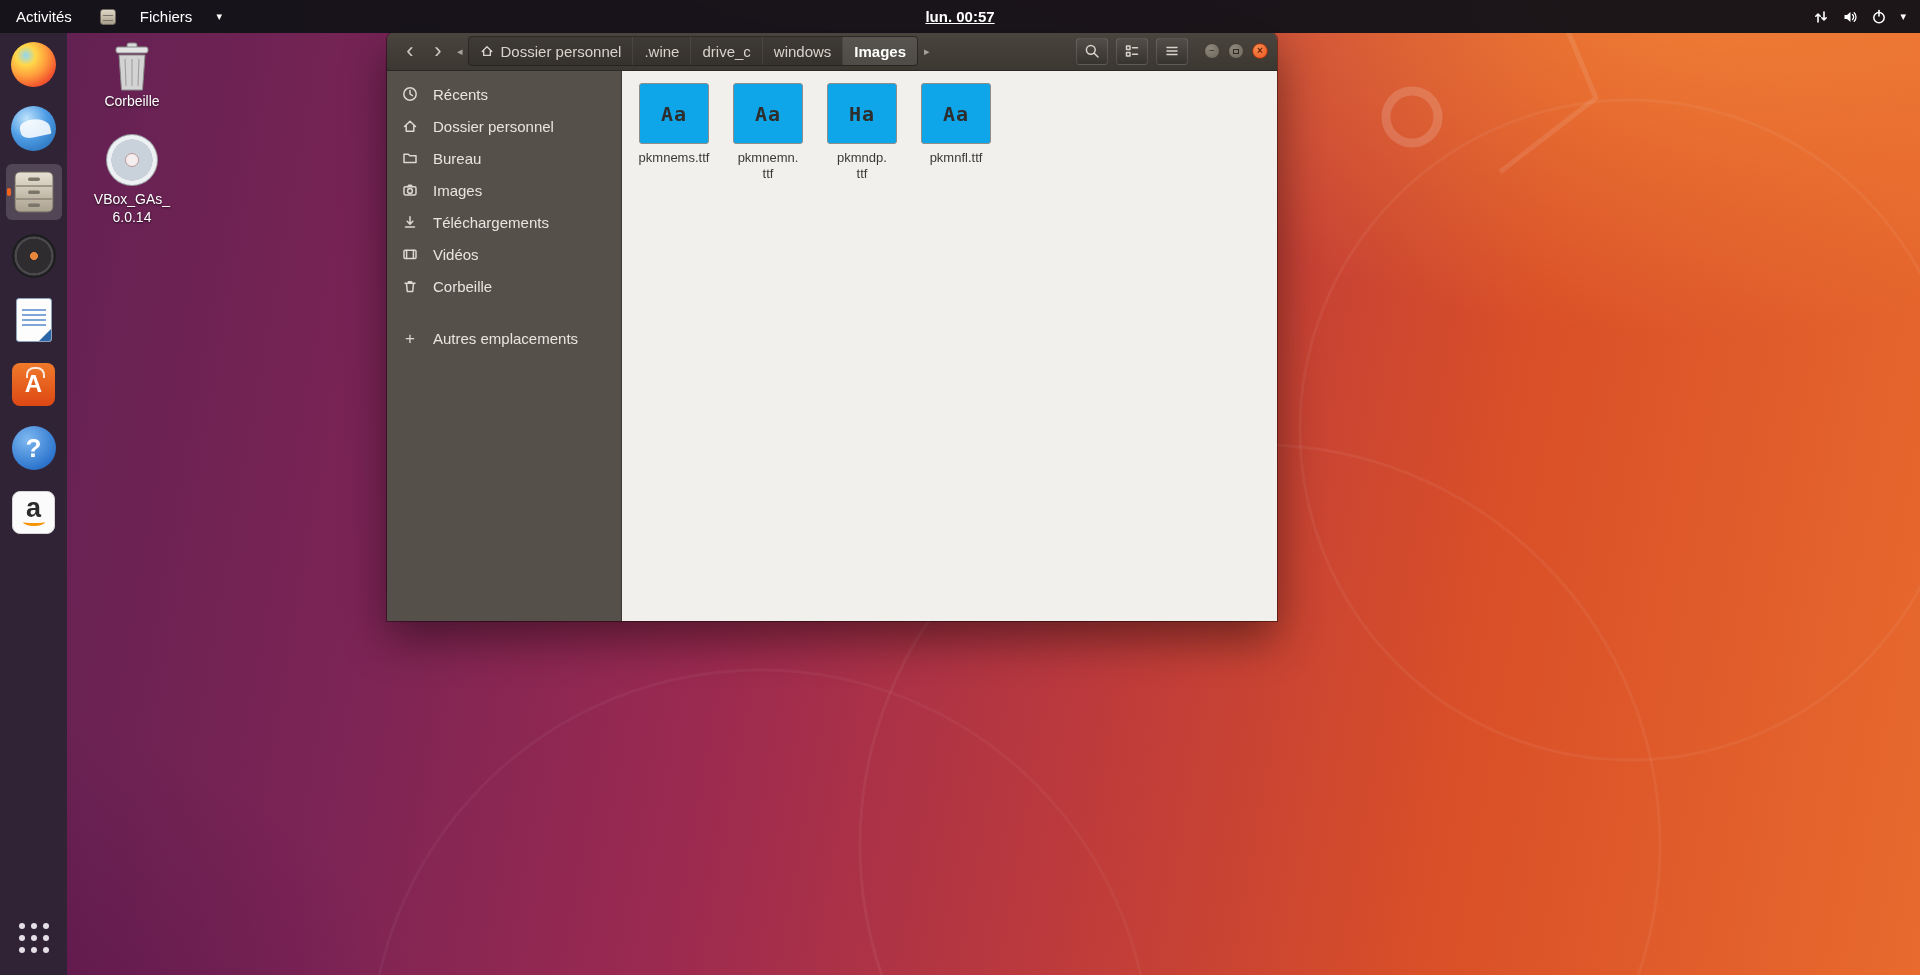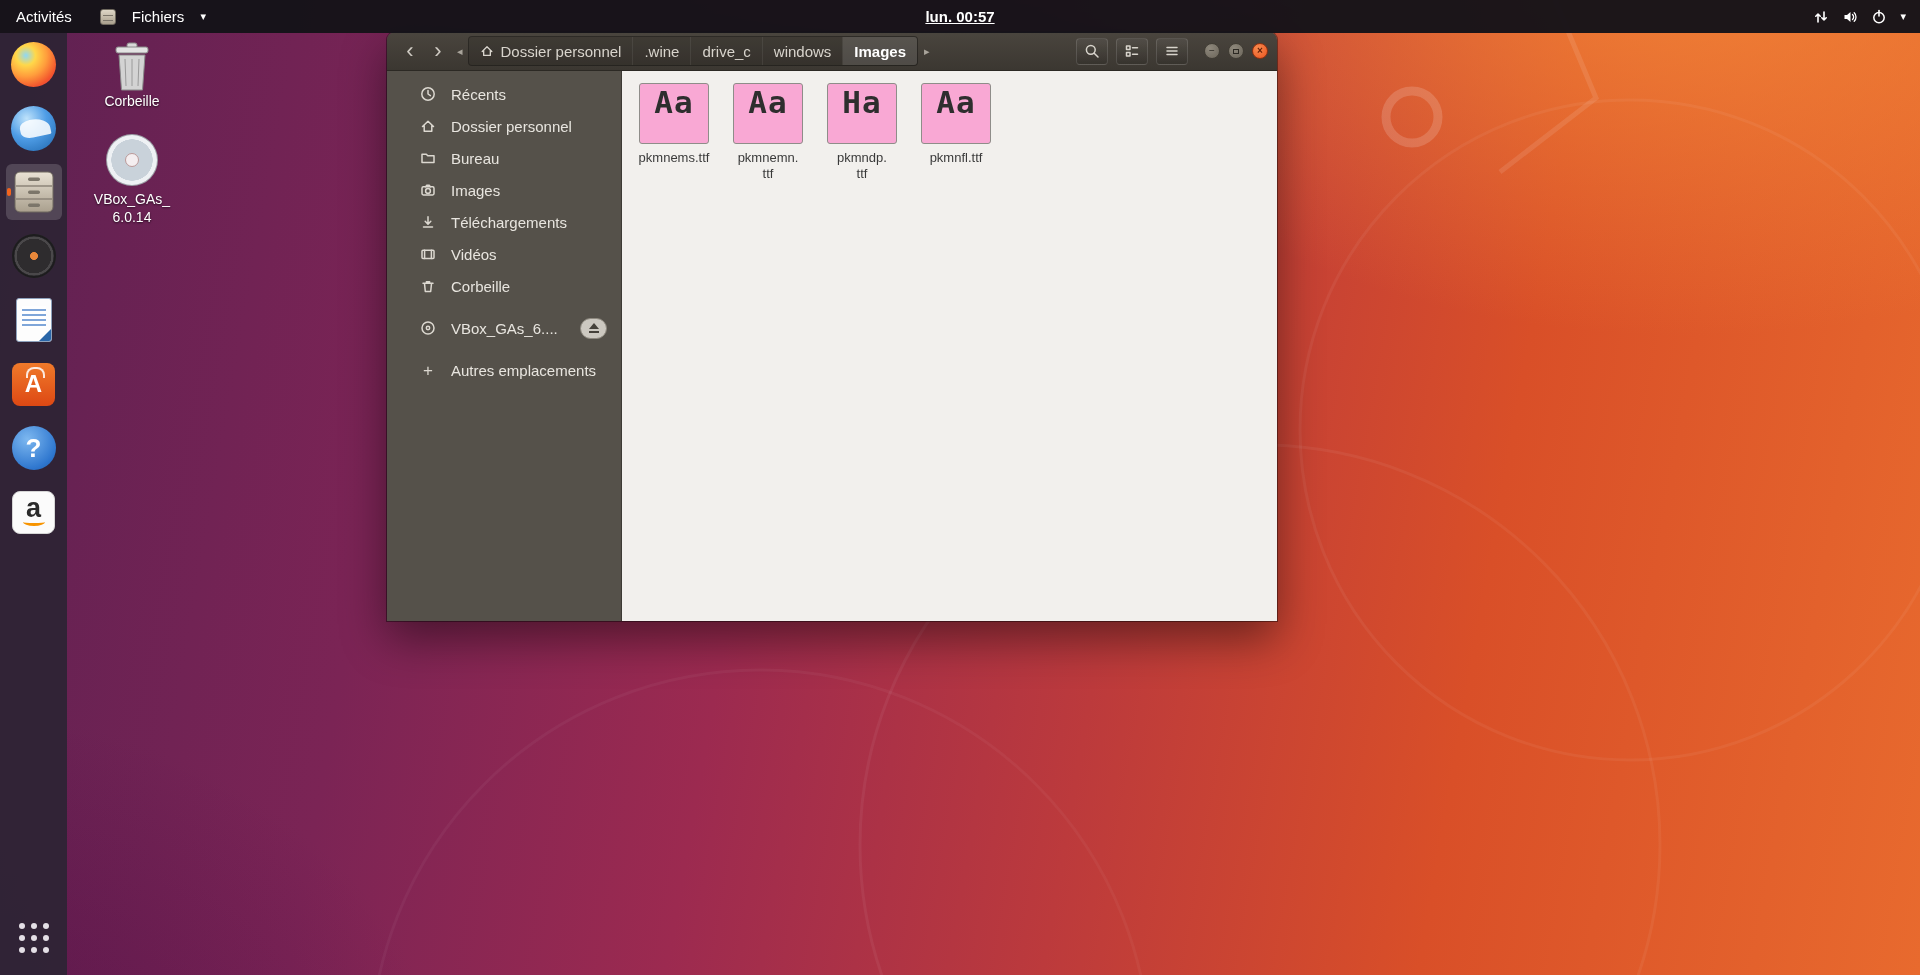--- a/index.html
+++ b/index.html
@@ -15,21 +15,21 @@
   
   .wall-art { position:absolute; inset:0; z-index:0; }
 
   
   .topbar {
     position:absolute; top:0; left:0; right:0; height:33px; z-index:50;
     background:rgba(21,19,25,.97); color:#fff; display:flex; align-items:center;
     font-size:15px;
   }
   .tb-item { height:100%; display:flex; align-items:center; padding:0 16px; cursor:default; }
-  .tb-appmenu { gap:16px; padding:0 12px; }
+  .tb-appmenu { gap:24px; padding:0 12px; }
   .mini-cab { width:16px; height:16px; border-radius:3px; background:linear-gradient(#ded6c6,#a99f8d);
     border:1px solid #6f695e; position:relative; }
   .mini-cab::before, .mini-cab::after { content:""; position:absolute; left:2px; right:2px; height:1px; background:#7c756a; }
   .mini-cab::before{ top:5px; } .mini-cab::after{ top:10px; }
   .tb-clock { position:absolute; left:50%; top:0; transform:translateX(-50%); height:100%;
     display:flex; align-items:center; font-weight:bold; padding:0 12px;text-decoration:underline; }
   .tb-status { margin-left:auto; display:flex; align-items:center; gap:13px; padding:0 14px; height:100%; }
   .tb-status svg { display:block; }
   .tb-caret { font-size:11px; color:#fff; }
 
@@ -108,37 +108,37 @@
   .winctl { display:flex; align-items:center; gap:8px; margin-left:8px; }
   .ctl { width:16px; height:16px; border-radius:50%; display:flex; align-items:center; justify-content:center;
     font-size:10px; line-height:1; }
   .ctl.gray { background:radial-gradient(circle at 35% 30%, #8e887c, #6b655a); border:1px solid #413d35; color:#2c2923; }
   .ctl.close { background:radial-gradient(circle at 35% 30%, #f98b4e, #e95420); border:1px solid #8f3111; color:#5e1d07; font-weight:bold; }
   .ctl .sq { width:6px; height:5px; border:1px solid #2c2923; display:block; }
 
   .win-body { flex:1; display:flex; min-height:0; }
   .sidebar { width:235px; flex:0 0 235px; background:#55514a; border-right:1px solid #3d3a34;
     color:#e8e5df; font-size:15px; padding-top:7px; display:flex; flex-direction:column; }
-  .side-row { height:32px; display:flex; align-items:center; gap:14px; padding:0 14px;margin-left:18px; }
+  .side-row { height:32px; display:flex; align-items:center; gap:14px; padding:0 14px; }
   .side-ic { width:18px; display:flex; justify-content:center; }
   .side-ic svg { display:block; }
   .side-label { flex:1; white-space:nowrap; overflow:hidden; text-overflow:ellipsis; }
   .side-gap { height:10px; }
   .eject-btn { width:27px; height:21px; border-radius:11px; background:#ccc8c0; border:1px solid #8e897f;
     display:flex; flex-direction:column; align-items:center; justify-content:center; gap:2px; }
   .eject-btn .tri { width:0; height:0; border-left:5px solid transparent; border-right:5px solid transparent; border-bottom:6px solid #45413a; }
   .eject-btn .bar { width:10px; height:2px; background:#45413a; }
   .plus-glyph { font-size:17px; color:#dcd8d0; line-height:1; }
 
   .content { flex:1; background:#f2f0ed; position:relative; }
   .files-row { display:flex; align-items:flex-start; gap:10px; padding:12px 0 0 10px; }
   .file-item { width:84px; display:flex; flex-direction:column; align-items:center; gap:6px; }
-  .thumb { width:70px; height:61px; background:#f9a8d4; border:1px solid #8f8d89; border-radius:3px;
-    display:flex; justify-content:center;
-    font-family:"DejaVu Sans Mono", monospace; font-weight:bold; font-size:31px; color:#2e2e2e; letter-spacing:1px; }
+  .thumb { width:70px; height:61px; background:#0ea5e9; border:1px solid #8f8d89; border-radius:3px;
+    display:flex; align-items:center; justify-content:center;
+    font-family:"DejaVu Sans Mono", monospace; font-weight:bold; font-size:20px; color:#2e2e2e; letter-spacing:1px; }
   .fname { font-size:13px; color:#3a3a3a; text-align:center; line-height:1.25; }
   .fname span { display:block; }
 
   .icstroke { stroke:#dcd8d0; stroke-width:1.5; fill:none; stroke-linecap:round; stroke-linejoin:round; }
   .hbstroke { stroke:#d8d4cc; stroke-width:1.5; fill:none; stroke-linecap:round; stroke-linejoin:round; }
 </style>
 </head>
 <body>
 
 <svg class="wall-art" width="1920" height="975">
@@ -379,33 +379,20 @@
       </div>
       <div class="side-row">
         <span class="side-ic">
           <svg width="16" height="16" viewBox="0 0 16 16">
               <path class="icstroke" d="M4.5 5.5 L5.3 13.5 H10.7 L11.5 5.5 M3 5.3 H13 M6.4 5.3 V3.8 H9.6 V5.3"></path>
             </svg>
         </span>
         <span class="side-label">Corbeille</span>
       </div>
       <div class="side-gap"></div>
-      <div class="side-row">
-        <span class="side-ic">
-          <svg width="16" height="16" viewBox="0 0 16 16">
-              <circle class="icstroke" cx="8" cy="8" r="6"></circle>
-              <circle class="icstroke" cx="8" cy="8" r="1.7"></circle>
-            </svg>
-        </span>
-        <span class="side-label">VBox_GAs_6....</span>
-        <span class="eject-btn">
-          <span class="tri"></span>
-          <span class="bar"></span>
-        </span>
-      </div>
       <div class="side-gap"></div>
       <div class="side-row">
         <span class="side-ic plus-glyph">+</span>
         <span class="side-label">Autres emplacements</span>
       </div>
     </div>
 
     <div class="content">
       <div class="files-row">
         <div class="file-item">

